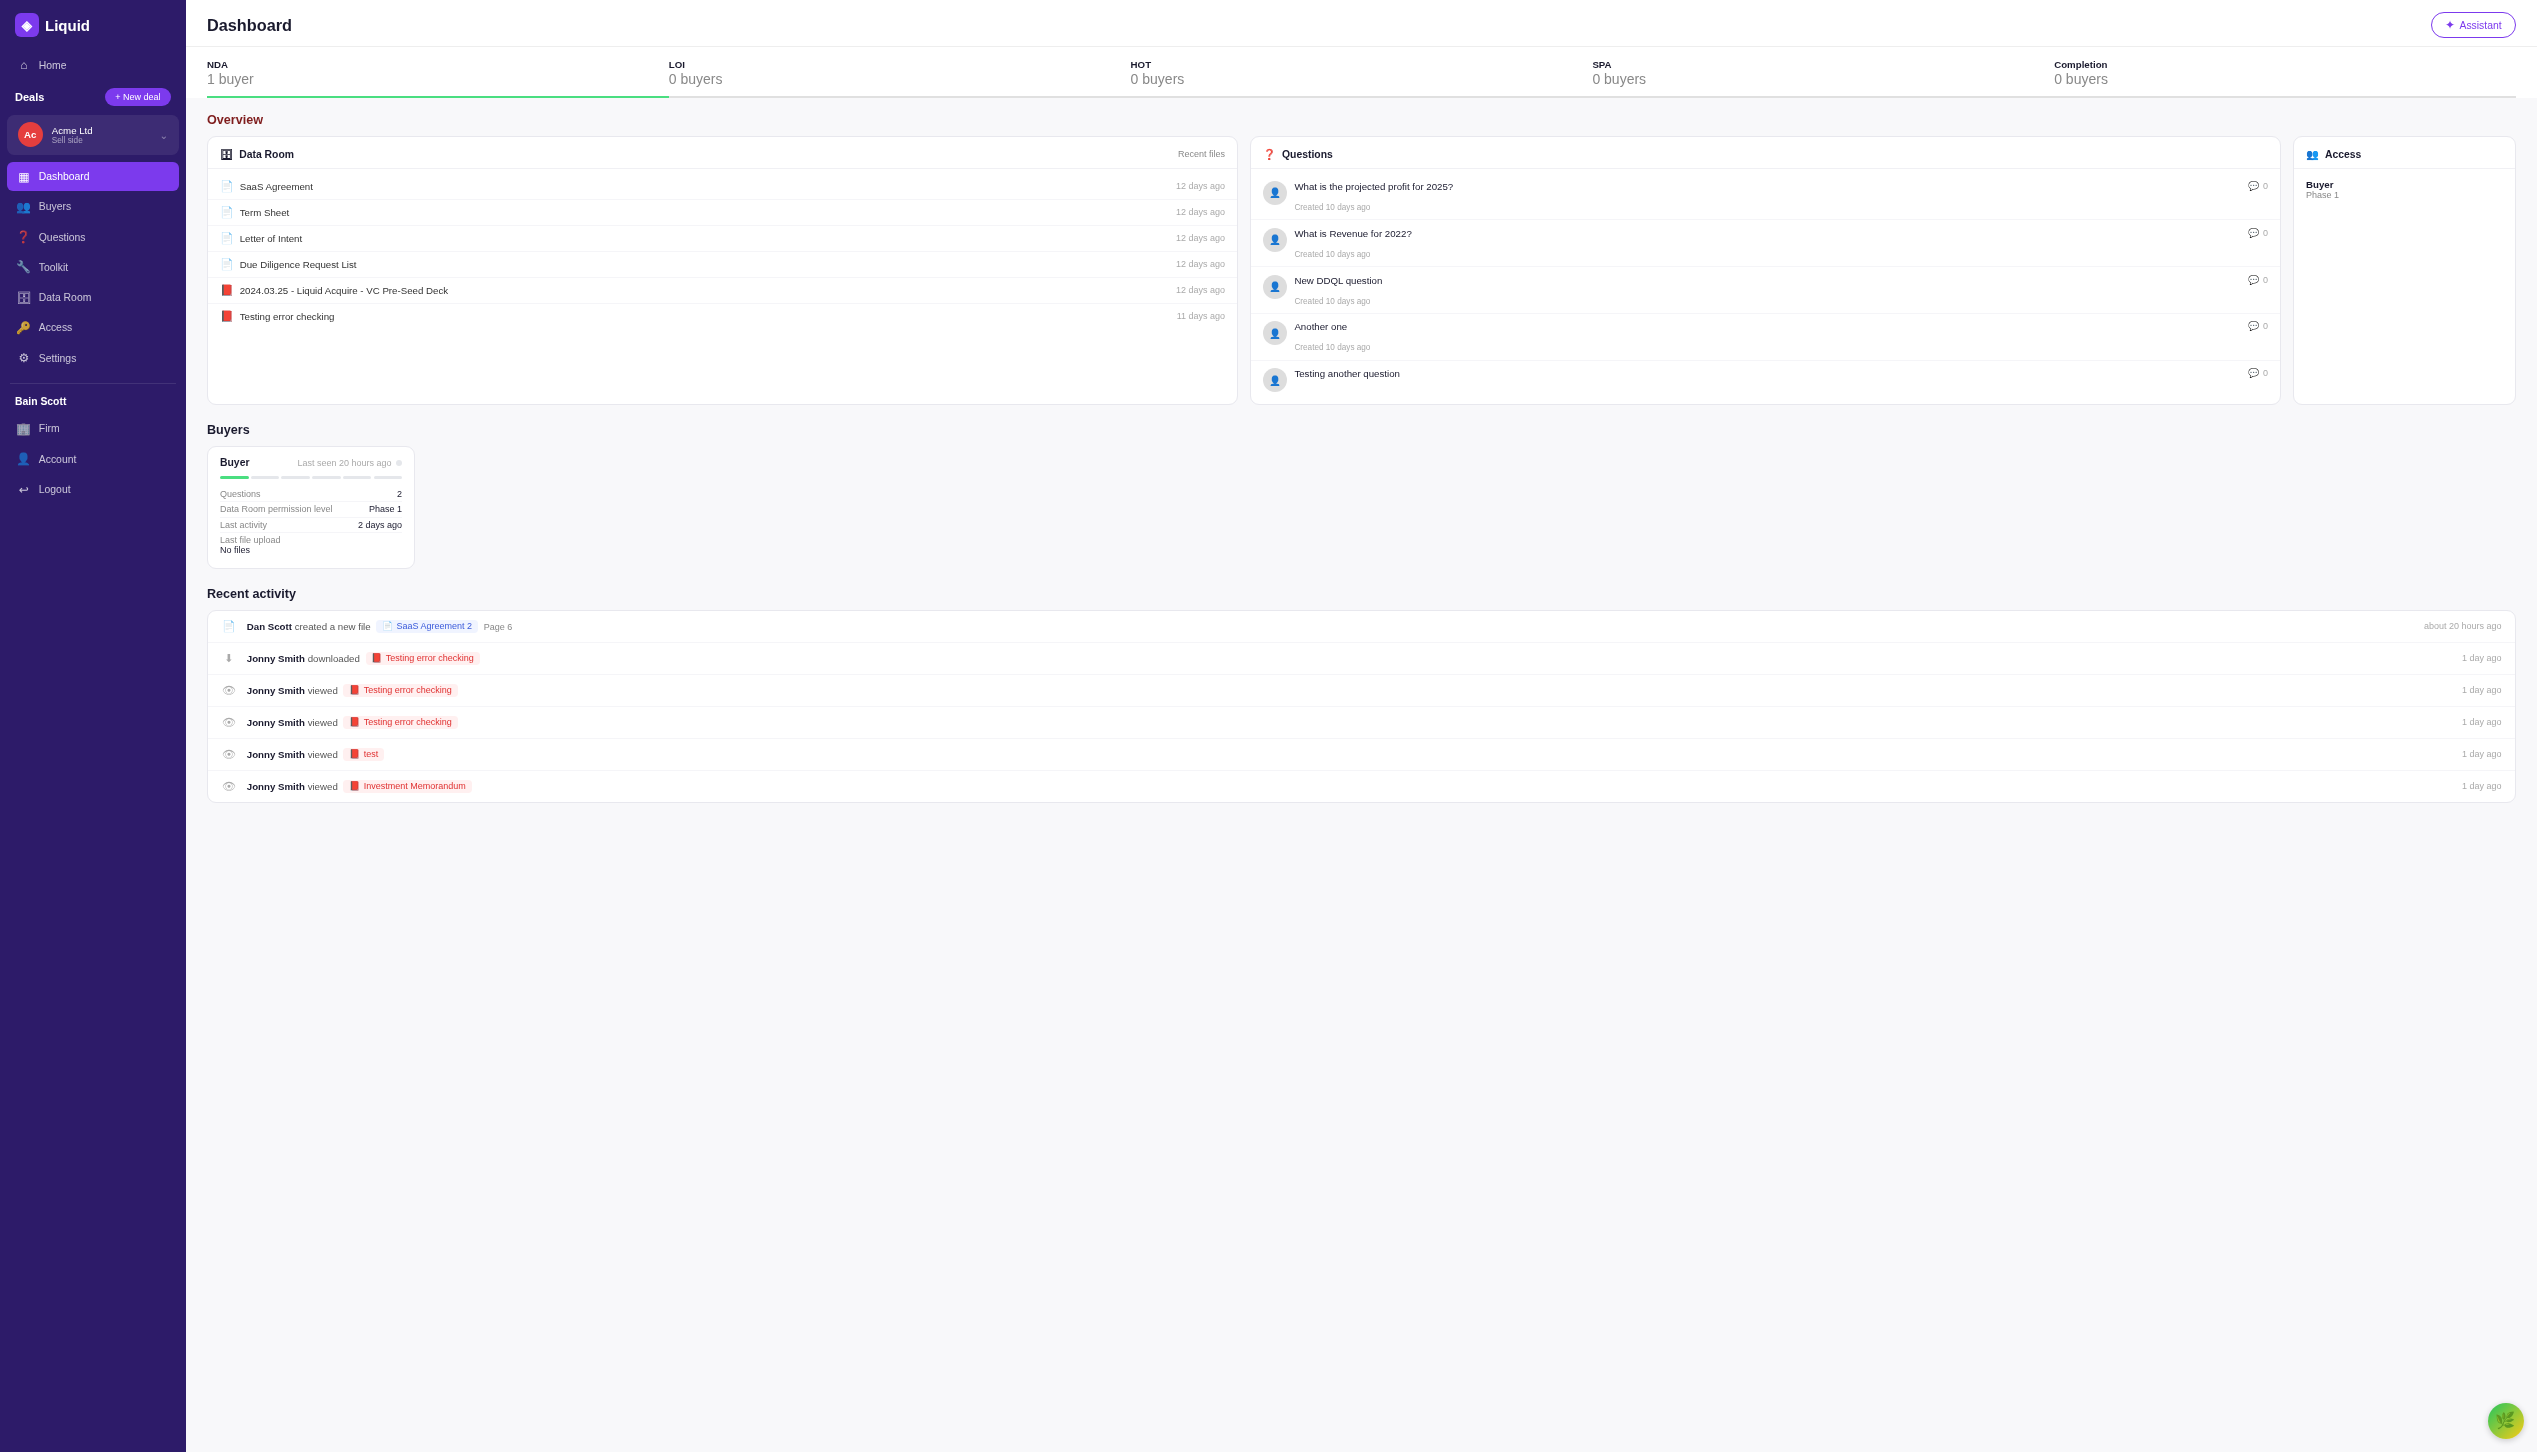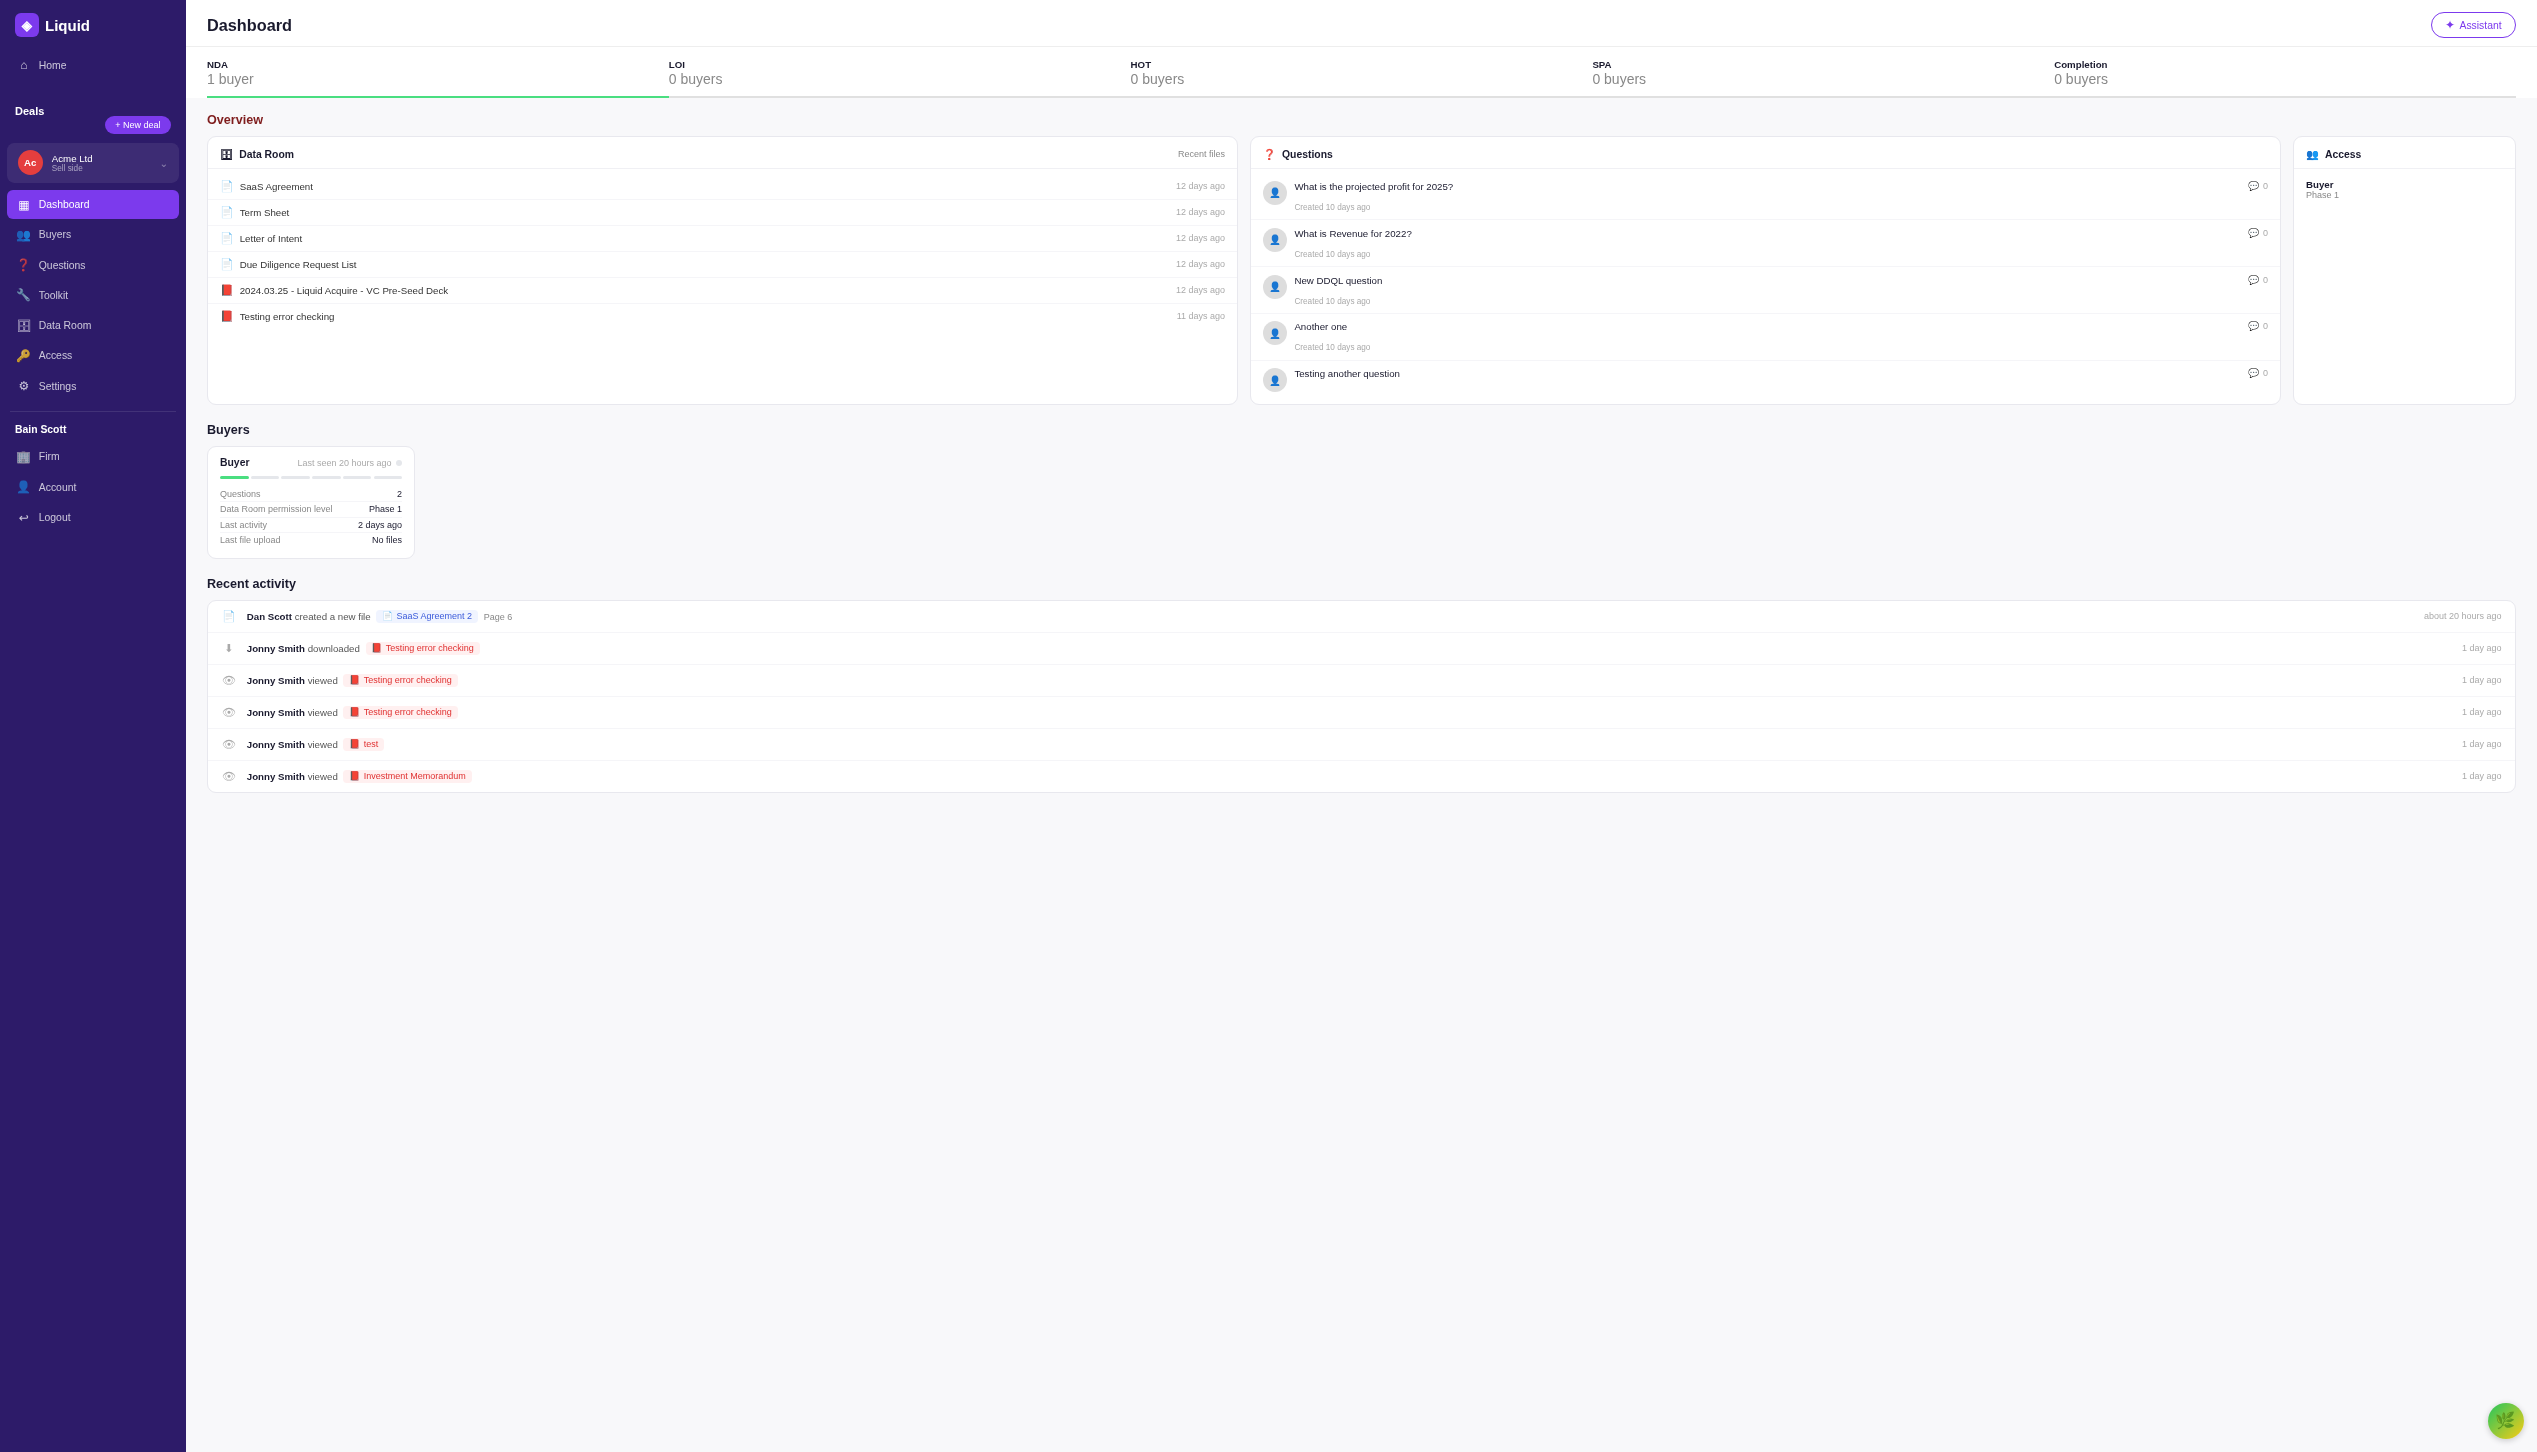--- a/index.html
+++ b/index.html
@@ -49,21 +49,21 @@
     }
     .deals-title { font-size: 11px; font-weight: 700; color: #fff; }
     .new-deal-btn {
       background: #7c3aed;
       color: #fff;
       border: none;
       border-radius: 15px;
       padding: 3.7px 10.4px;
       font-size: 9px;
       cursor: pointer;
-      display: flex; align-items: center; gap: 3px; margin-top: 28px;
+      display: flex; align-items: center; gap: 3px;
     }
 
     .deal-card {
       margin: 4.5px 7.4px;
       background: rgba(255,255,255,0.08);
       border-radius: 7.4px;
       padding: 7.4px 10.4px;
       cursor: pointer;
       display: flex; align-items: center; gap: 9px;
     }
@@ -227,21 +227,21 @@
       height: 3.7px; border-radius: 2.2px; flex: 1;
     }
     .progress-seg.green { background: #4ade80; }
     .progress-seg.gray { background: #e5e7eb; }
     .buyer-stats { font-size: 9px; color: #555; }
     .buyer-stat-row {
       display: flex; justify-content: space-between;
       padding: 2.2px 0;
       border-bottom: 0.7px solid #f5f5f8;
     }
-    .buyer-stat-row:last-child { border-bottom: none; }
+    .buyer-stat-row:last-child { border-bottom: none; flex-direction: column; }
     .stat-label { color: #888; }
     .stat-value { font-weight: 500; color: #1a1a2e; }
 
     
     .activity-title { font-size: 12.6px; font-weight: 700; color: #1a1a2e; margin-bottom: 9px; }
     .activity-list { background: #fff; border-radius: 9px; border: 0.7px solid #e8e8ee; }
     .activity-item {
       display: flex; align-items: center; gap: 10.4px;
       padding: 9px 13.4px;
       border-bottom: 0.7px solid #f5f5f8;

